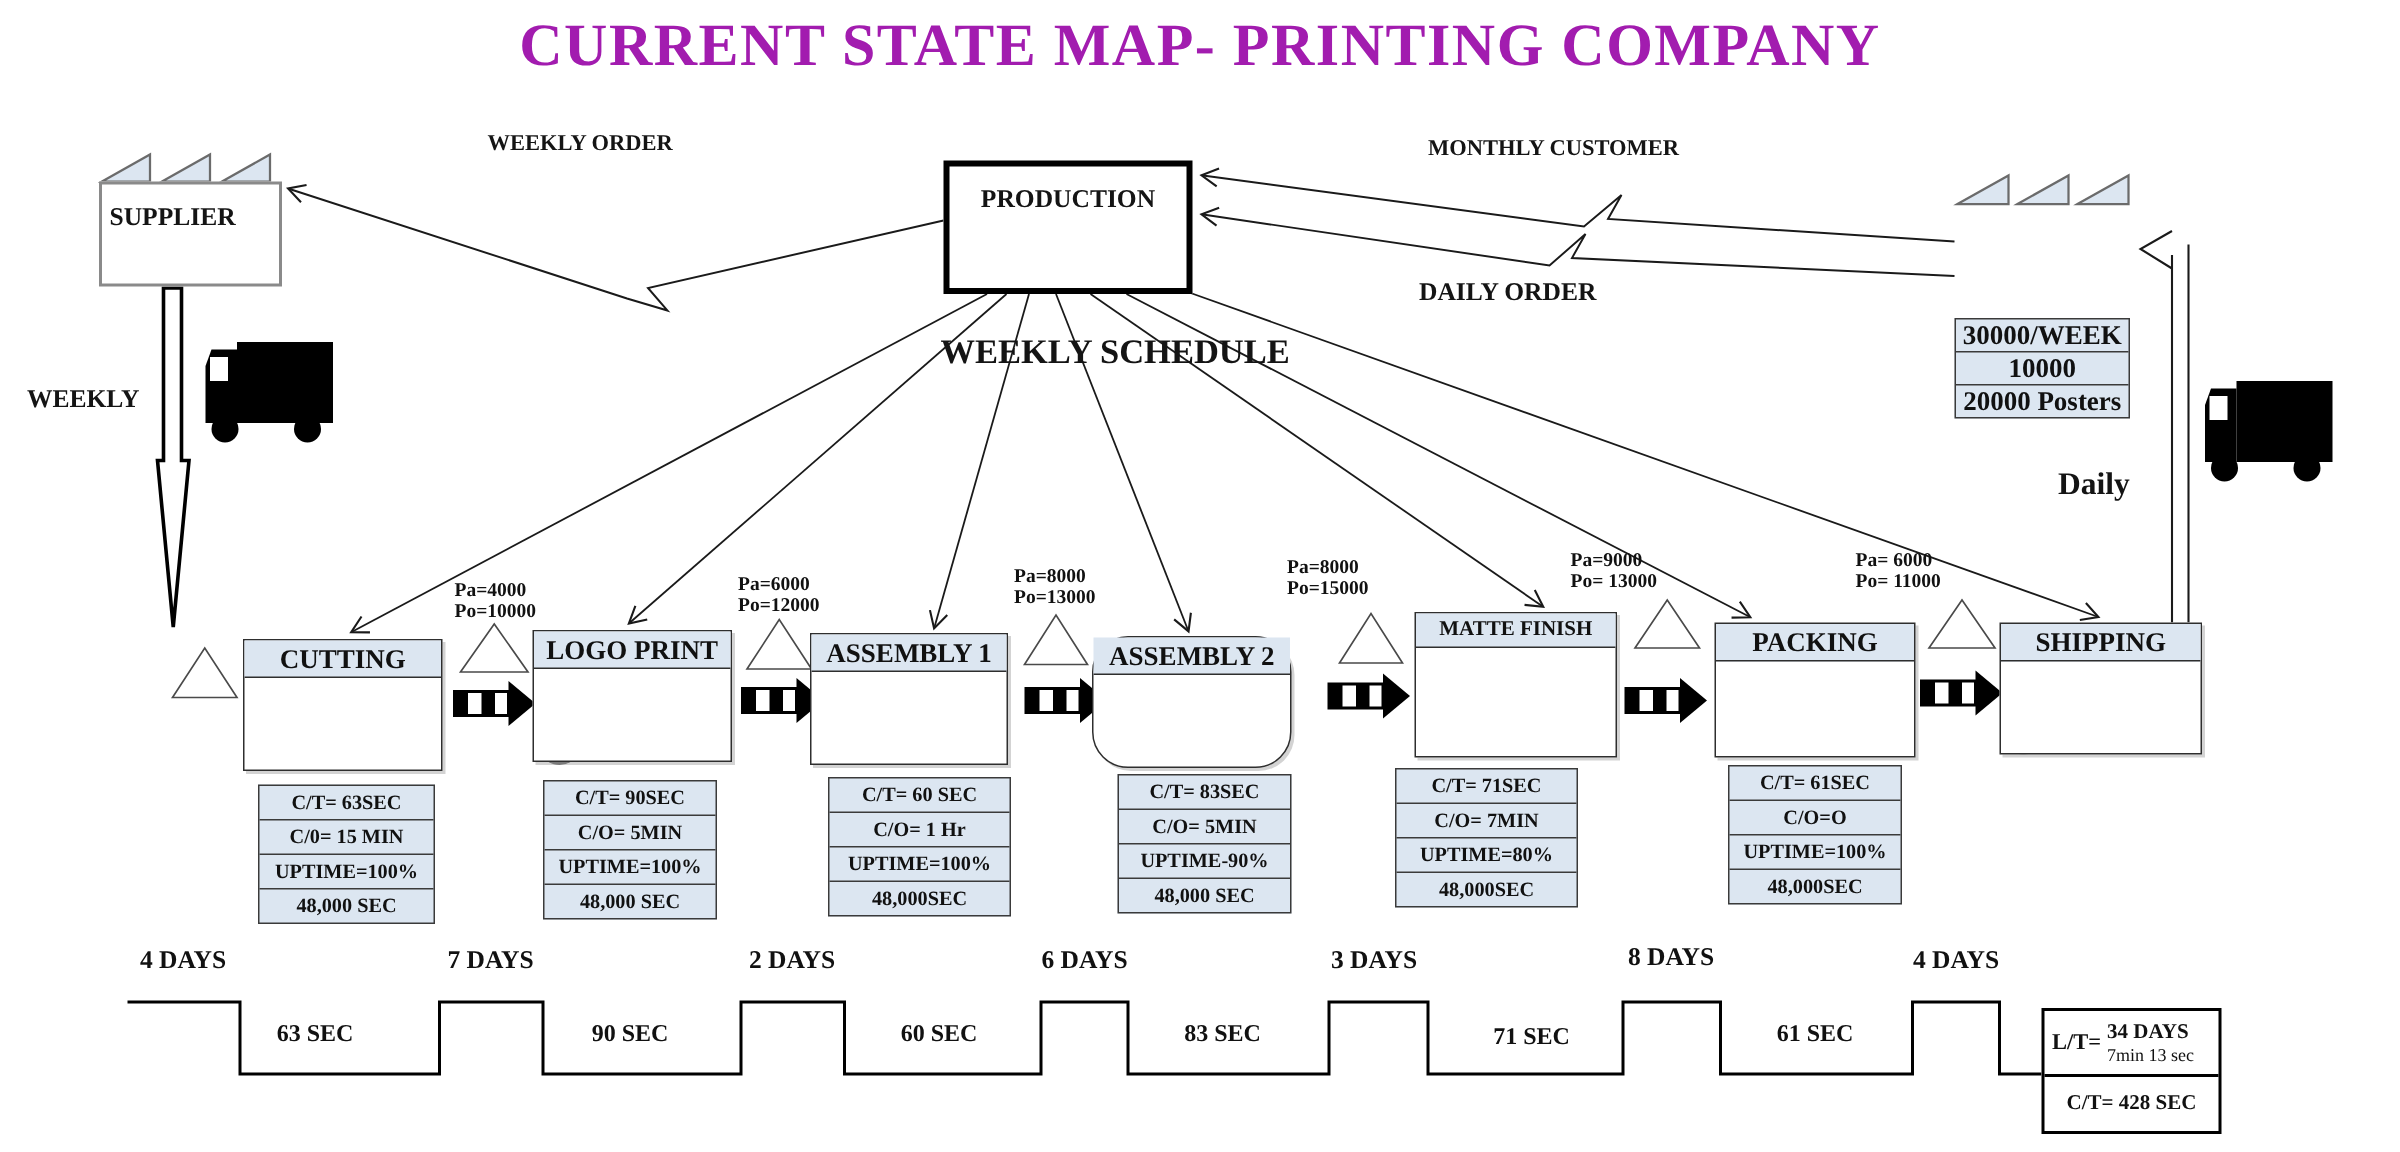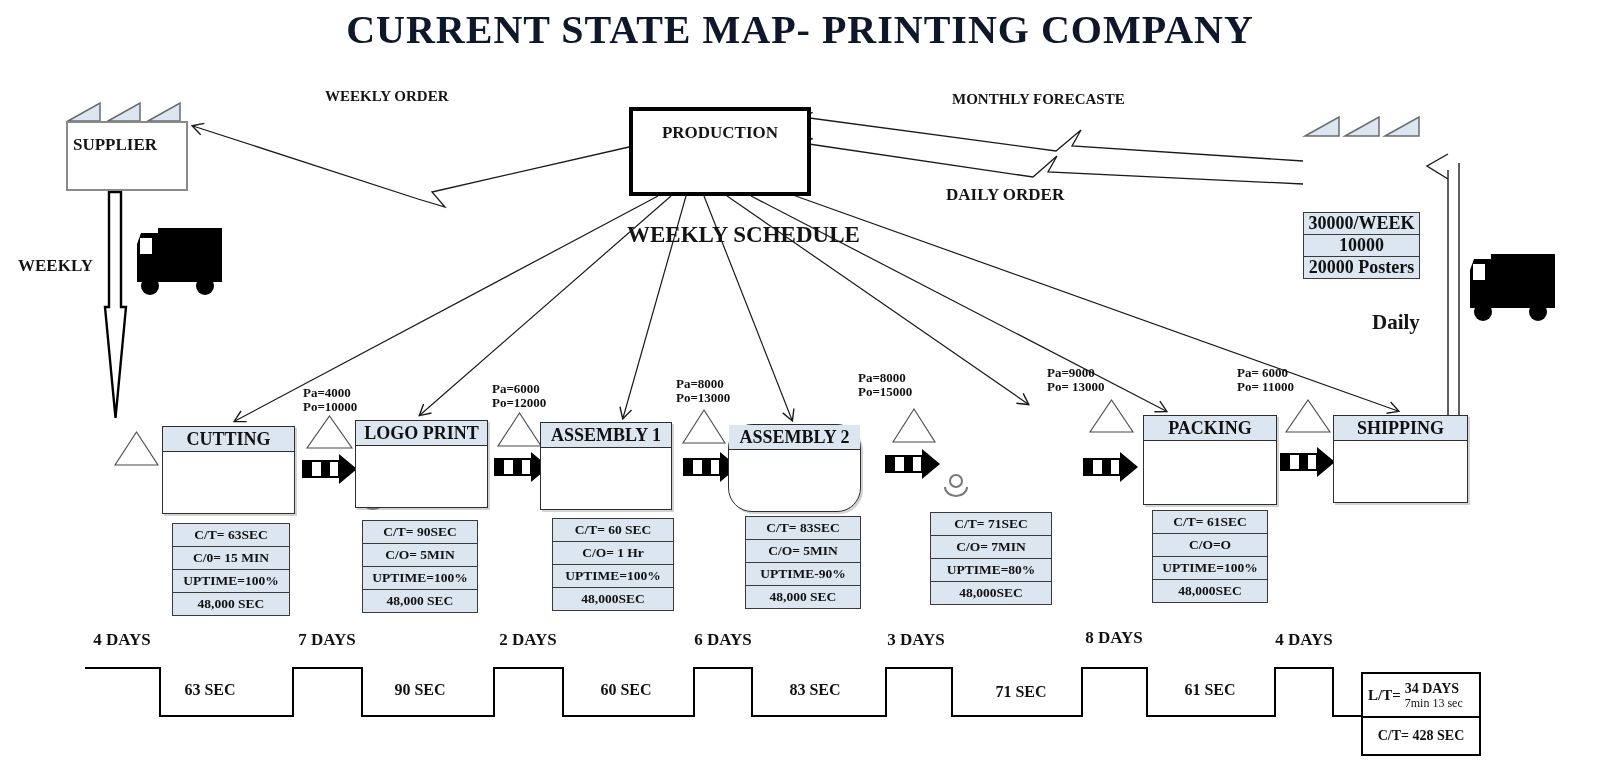--- a/index.html
+++ b/index.html
@@ -1,22 +1,22 @@
 <!DOCTYPE html>
 <html><head>
 <meta charset="utf-8">
 <style>
   html,body{margin:0;padding:0;background:#fff;}
   #canvas{position:relative;width:1600px;height:768px;background:#fff;overflow:hidden;
           font-family:"Liberation Serif","DejaVu Serif",serif;color:#111;}
   .lbl{position:absolute;font-weight:bold;white-space:nowrap;color:#141414;}
   #title{position:absolute;left:0;top:6px;width:1600px;text-align:center;
-         font-size:40px;font-weight:bold;color:#0f172a;letter-spacing:1px;}
+         font-size:40px;font-weight:bold;color:#a21caf;letter-spacing:1px;}
   .bigbox{position:absolute;background:#fff;border:2px solid #8a8a8a;}
-  .prodbox{position:absolute;background:#fff;border:4px solid #000;text-align:center;padding-left:16px;}
+  .prodbox{position:absolute;background:#fff;border:4px solid #000;text-align:center;}
   .procbox{position:absolute;background:#fff;border:1.6px solid #2e2e2e;
            box-shadow:2px 2px 0 rgba(130,130,130,.35);}
   .prochdr{background:#dce6f1;border-bottom:1.6px solid #2e2e2e;text-align:center;
            font-weight:bold;overflow:hidden;}
   .databox{position:absolute;background:#dce6f1;border:1.3px solid #3a3a3a;text-align:center;font-weight:bold;}
   .datarow{border-bottom:1.3px solid #3a3a3a;height:22px;line-height:22px;font-size:13.5px;overflow:hidden;}
   .datarow:last-child{border-bottom:none;}
   .demrow{border-bottom:1.3px solid #3a3a3a;height:21px;line-height:21px;font-size:18px;overflow:hidden;}
   .demrow:last-child{border-bottom:none;}
   .invlbl{position:absolute;font-weight:bold;font-size:13px;line-height:14px;white-space:nowrap;}
@@ -172,21 +172,21 @@
     </g>
 
     <polyline fill="none" stroke="#000" stroke-width="2" points="85,668 160,668 160,716 293,716 293,668 362,668 362,716 494,716 494,668 563,668 563,716 694,716
               694,668 752,668 752,716 886,716 886,668 952,668 952,716 1082,716 1082,668 1147,668 1147,716
               1275,716 1275,668 1333,668 1333,716 1361,716"></polyline>
   </svg>
 
   <div id="title">CURRENT STATE MAP- PRINTING COMPANY</div>
 
   <div class="lbl" style="left:325px;top:88px;font-size:15px;">WEEKLY ORDER</div>
-  <div class="lbl" style="left:952px;top:91px;font-size:15px;">MONTHLY FORECASTE</div>
+  <div class="lbl" style="left:952px;top:91px;font-size:15px;">MONTHLY CUSTOMER</div>
   <div class="lbl" style="left:946px;top:185px;font-size:17px;">DAILY ORDER</div>
   <div class="lbl" style="left:627px;top:222px;font-size:23px;">WEEKLY SCHEDULE</div>
   <div class="lbl" style="left:18px;top:256px;font-size:17px;">WEEKLY</div>
   <div class="lbl" style="left:1372px;top:310px;font-size:21px;">Daily</div>
 
   <div class="bigbox" style="left:66px;top:121px;width:118px;height:66px;">
     <div class="lbl" style="left:5px;top:12px;font-size:17px;">SUPPLIER</div>
   </div>
 
   <div class="prodbox" style="left:629px;top:107px;width:158px;height:81px;">
@@ -204,20 +204,23 @@
     <div class="prochdr" style="height:24px;line-height:24px;font-size:18px;">CUTTING</div>
   </div>
   <div class="procbox" style="left:355px;top:420px;width:131px;height:86px;">
     <div class="prochdr" style="height:24px;line-height:24px;font-size:18px;">LOGO PRINT</div>
   </div>
   <div class="procbox" style="left:540px;top:422px;width:130px;height:86px;">
     <div class="prochdr" style="height:24px;line-height:24px;font-size:18px;">ASSEMBLY 1</div>
   </div>
   <div class="procbox" style="left:728px;top:424px;width:131px;height:86px;border-radius:24px;">
     <div class="prochdr" style="height:24px;line-height:24px;font-size:18px;">ASSEMBLY 2</div>
+  </div>
+  <div class="procbox" style="left:943px;top:408px;width:133px;height:95px;">
+    <div class="prochdr" style="height:22px;line-height:22px;font-size:14px;">MATTE FINISH</div>
   </div>
   <div class="procbox" style="left:1143px;top:415px;width:132px;height:88px;">
     <div class="prochdr" style="height:24px;line-height:24px;font-size:18px;">PACKING</div>
   </div>
   <div class="procbox" style="left:1333px;top:415px;width:133px;height:86px;">
     <div class="prochdr" style="height:24px;line-height:24px;font-size:18px;">SHIPPING</div>
   </div>
 
   <div class="databox" style="left:172px;top:523px;width:116px;">
     <div class="datarow">C/T= 63SEC</div>

